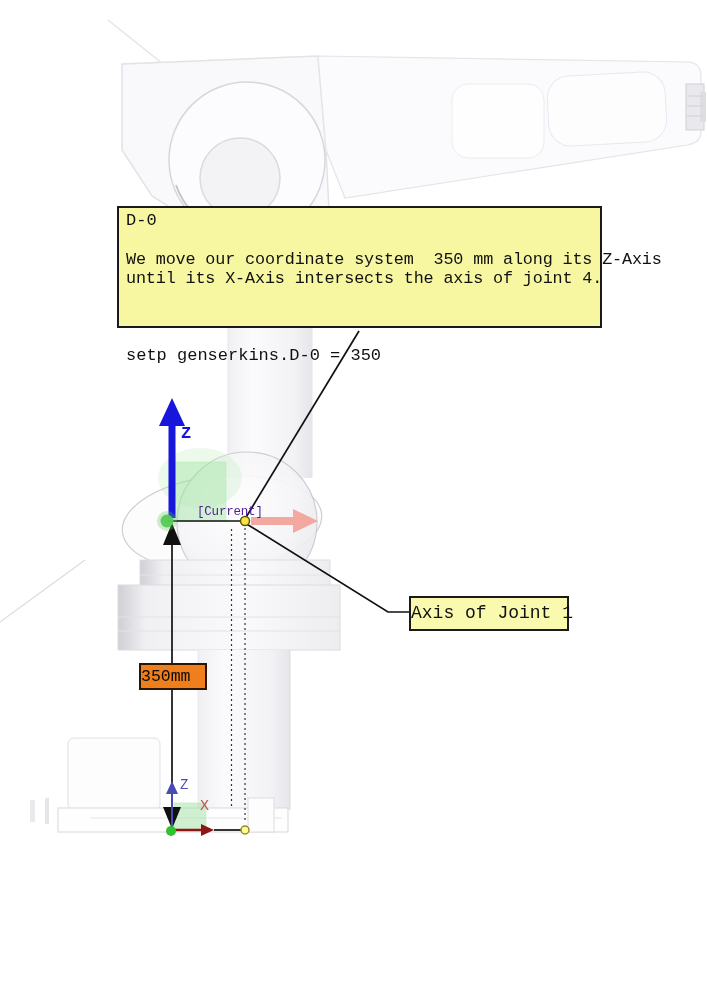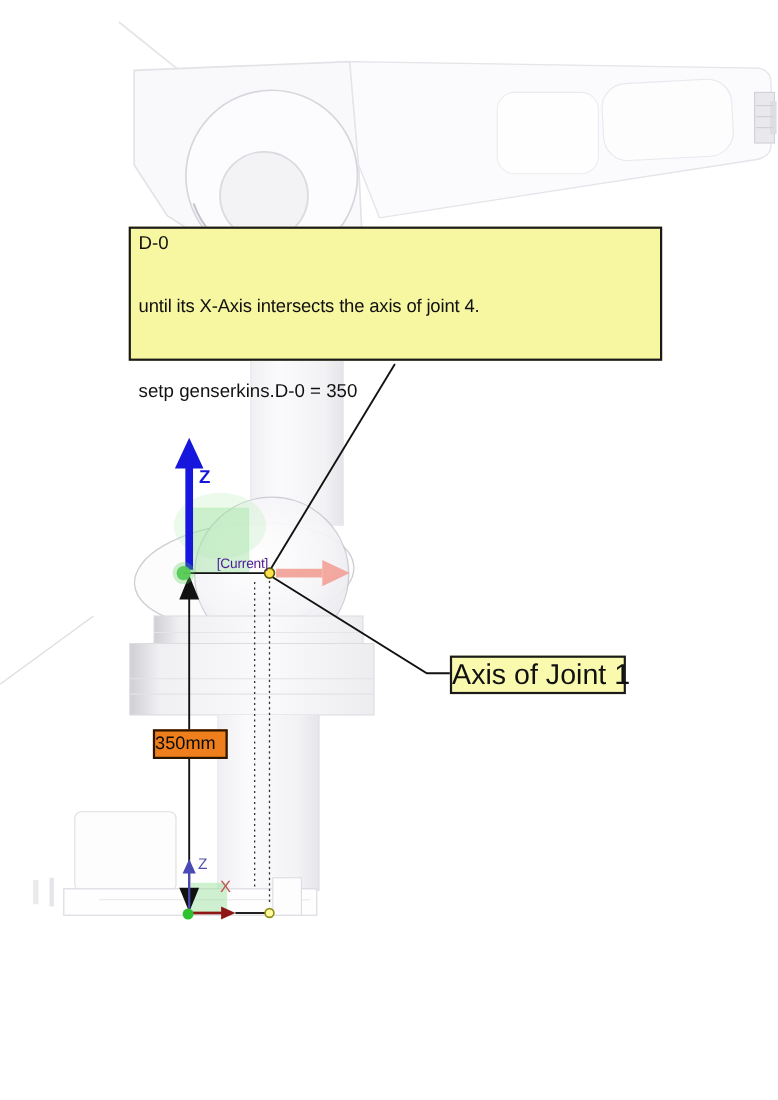--- a/index.html
+++ b/index.html
@@ -1,35 +1,35 @@
 <!DOCTYPE html>
 <html><head>
 <meta charset="utf-8">
 <style>
   html,body{margin:0;padding:0;background:#ffffff;}
   #stage{
     position:relative;width:707px;height:937px;background:#ffffff;
-    font-family:Liberation Sans, sans-serif;overflow:hidden;
+    font-family:Liberation Mono, monospace;overflow:hidden;
   }
   #stage svg{position:absolute;left:0;top:0;}
   .lbl{position:absolute;}
   
   .callout{
     position:absolute;left:117px;top:206px;width:481px;height:118px;
     background:#F7F6A1;border:2px solid #1a1a1a;color:#111;
   }
   .callout .t{position:absolute;left:7px;top:3px;font-size:17px;white-space:pre;}
   .callout .b1{position:absolute;left:7px;top:42px;font-size:16.8px;letter-spacing:-0.15px;white-space:pre;}
   .callout .b2{position:absolute;left:7px;top:61px;font-size:16.8px;letter-spacing:-0.15px;white-space:pre;}
   .callout .cmd{position:absolute;left:7px;top:98px;font-size:17px;white-space:pre;margin-top:40px;}
   
   .axis-label{
     position:absolute;left:409px;top:596px;width:156px;height:31px;
     background:#FAFAAE;border:2px solid #1a1a1a;color:#111;
-    font-size:26px;text-align:center;line-height:30px;white-space:pre;
+    font-size:18px;text-align:center;line-height:30px;white-space:pre;
   }
   
   .dim-label{
     position:absolute;left:139px;top:663px;width:64px;height:23px;
     background:#EE7F1C;border:2px solid #2a1500;color:#0a0a0a;
     font-size:16.5px;text-align:left;line-height:23px;white-space:pre;
   }
   .z-top{left:181px;top:424px;font-size:17px;font-weight:bold;color:#1616DC;}
   .current{left:197px;top:505px;font-size:12.5px;color:#4c1d95;letter-spacing:-0.2px;}
   .z-bottom{left:180px;top:777px;font-size:14px;color:#5050AC;}
@@ -147,20 +147,21 @@
       <line x1="175" y1="830" x2="202" y2="830" stroke="#8E1616" stroke-width="2.5"></line>
       <polygon points="214,830 201,824 201,836" fill="#8E1616"></polygon>
       <line x1="214" y1="830" x2="241" y2="830" stroke="#111111" stroke-width="1.7"></line>
       <circle cx="171" cy="831" r="5" fill="#2FC12F"></circle>
       <circle cx="245" cy="830" r="4" fill="#FFFA9E" stroke="#8F8F1A" stroke-width="1.5"></circle>
     </g>
   </svg>
 
   <div class="callout">
     <div class="t">D-0</div>
+    <div class="b1">We move our coordinate system  350 mm along its Z-Axis</div>
     <div class="b2">until its X-Axis intersects the axis of joint 4.</div>
     <div class="cmd">setp genserkins.D-0 = 350</div>
   </div>
 
   <div class="axis-label">Axis of Joint 1</div>
 
   <div class="dim-label">350mm</div>
 
   <div class="lbl z-top">Z</div>
 

